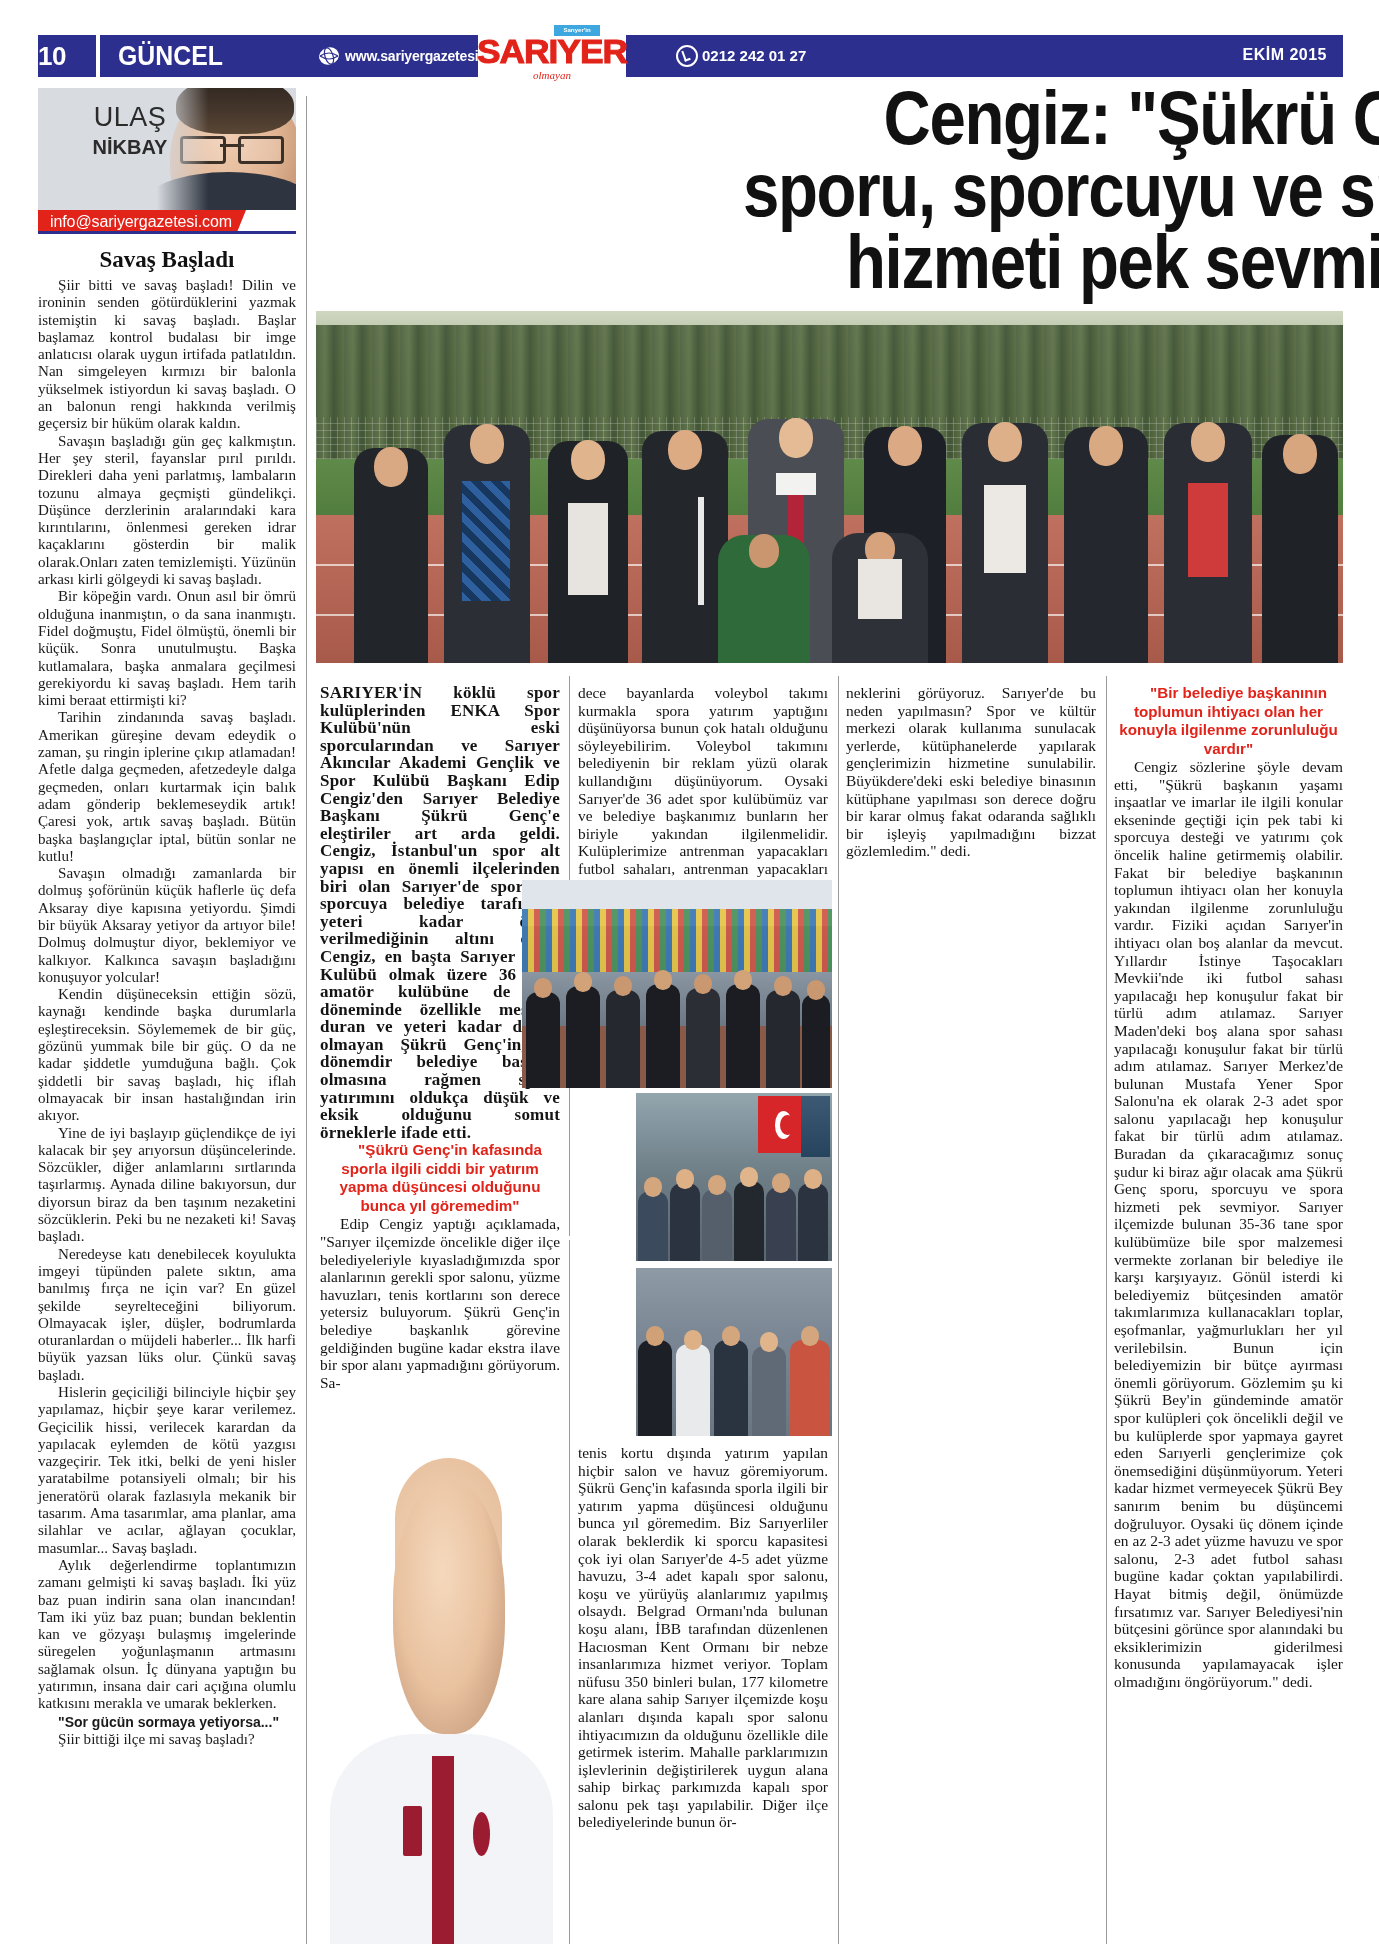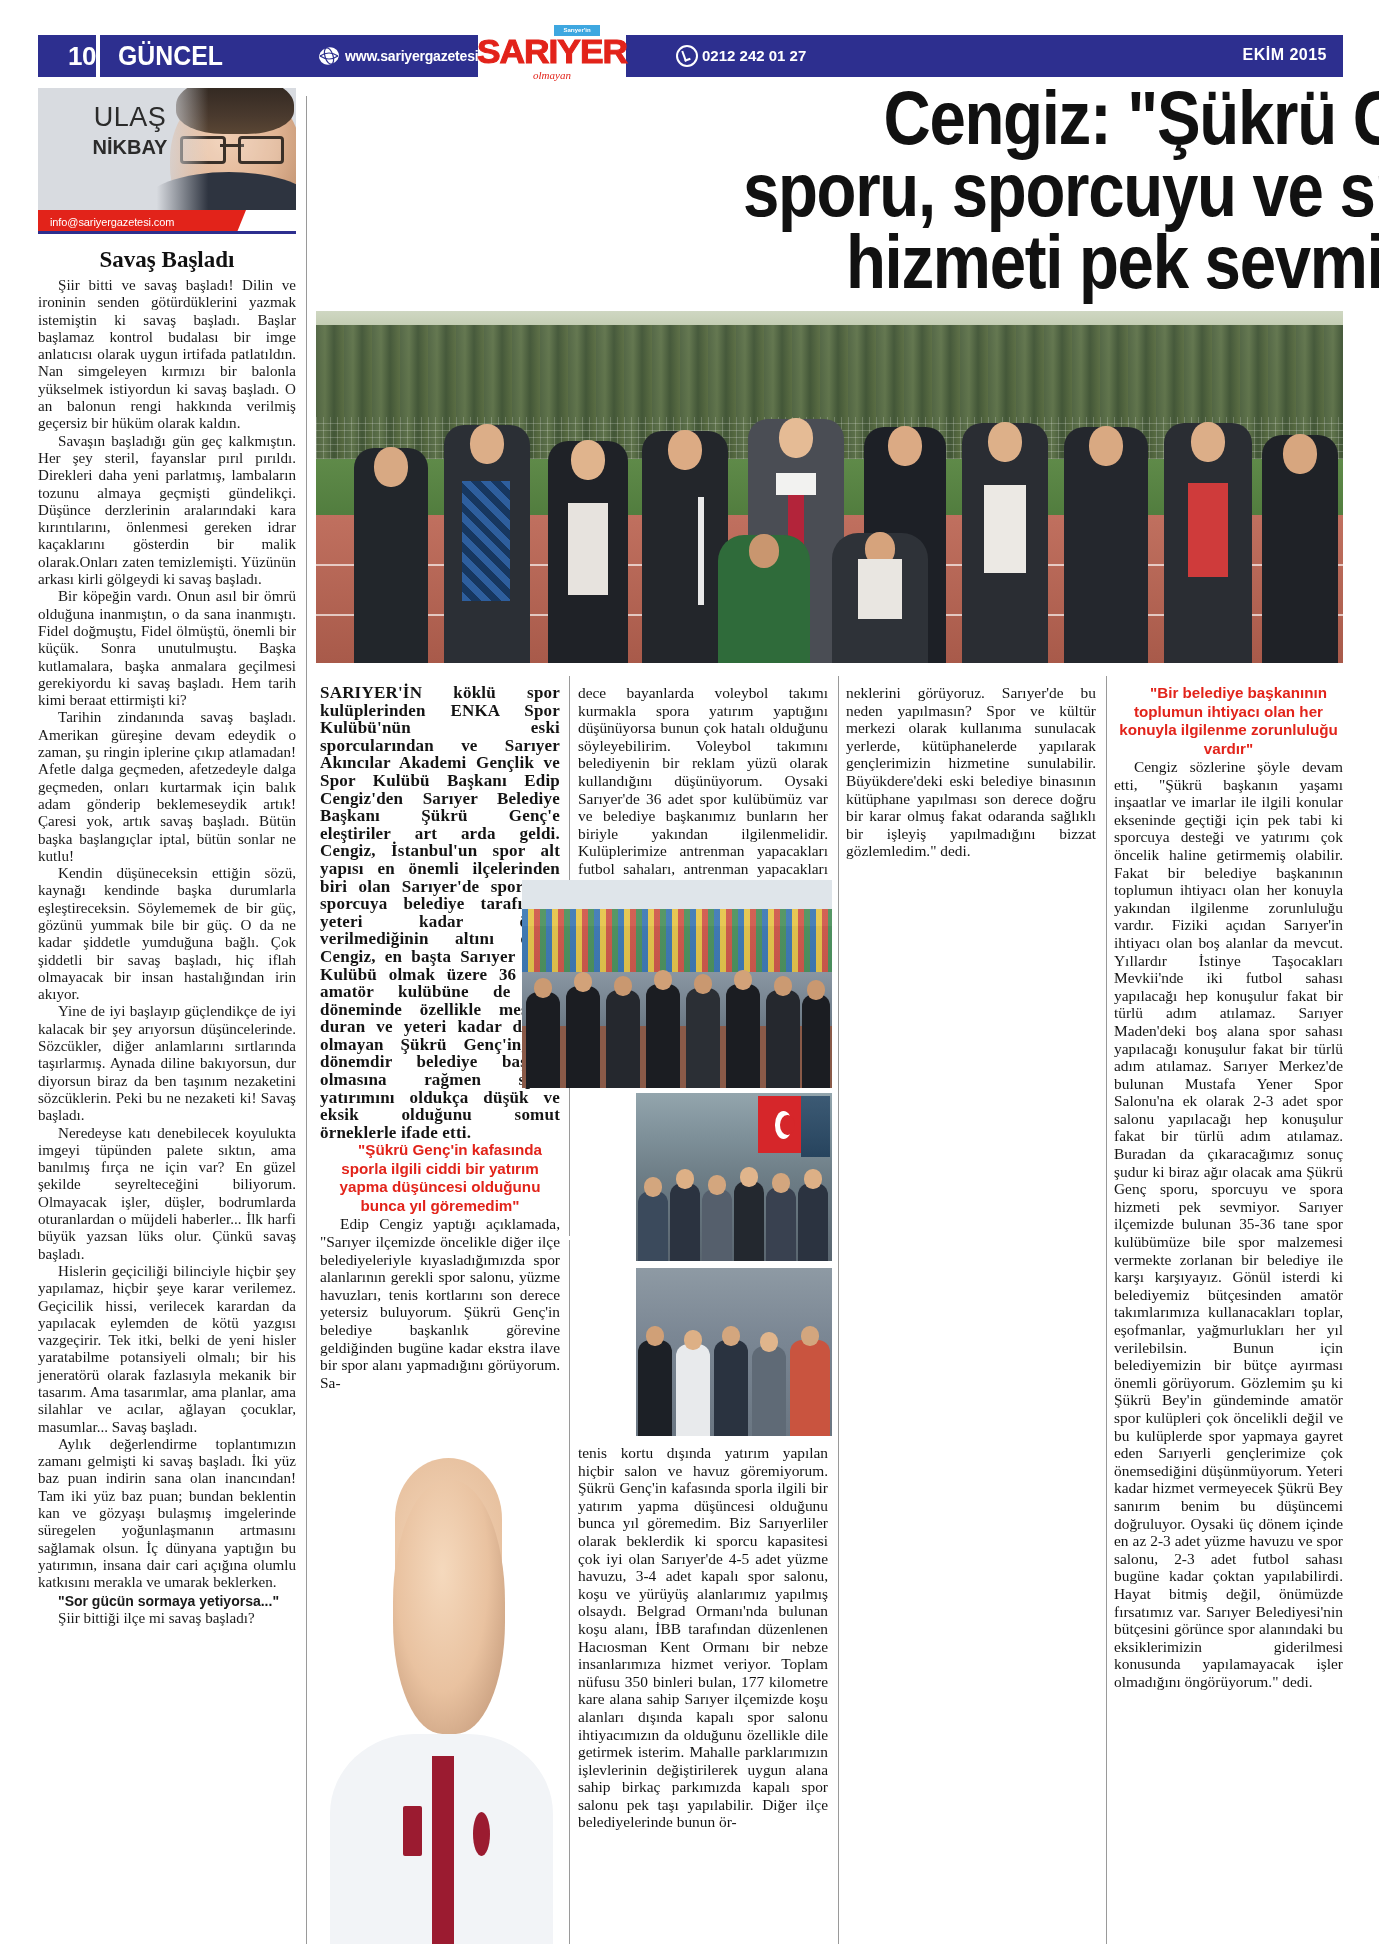--- a/index.html
+++ b/index.html
@@ -12,21 +12,21 @@
   .page{position:relative;width:1379px;height:1950px;}
 
   
   .masthead{
     position:absolute;left:38px;top:35px;width:1305px;height:42px;
   }
   .mh-pagenum{
     position:absolute;left:0;top:0;width:58px;height:42px;
     background:#2d2f8f;color:#ffffff;
     font-family:"Liberation Sans",sans-serif;font-weight:bold;
-    font-size:26px;line-height:42px;text-align:right;letter-spacing:-0.5px;
+    font-size:26px;line-height:42px;text-align:left;letter-spacing:-0.5px;
   }
   .mh-bar{
     position:absolute;left:62px;top:0;right:0;height:42px;
     background:#2d2f8f;
   }
   .mh-section{
     position:absolute;left:18px;top:4px;
     color:#ffffff;font-family:"Liberation Sans",sans-serif;font-weight:bold;
     font-size:27px;line-height:34px;letter-spacing:0px;
     transform:scaleX(0.92);transform-origin:left center;
@@ -136,21 +136,21 @@
   }
   .col-mail{
     position:relative;width:258px;height:24px;background:#e2231a;overflow:hidden;
   }
   .col-mail .slant{
     position:absolute;right:0;top:0;width:78px;height:24px;background:#ffffff;
     transform:skewX(-22deg);transform-origin:top right;right:-28px;
   }
   .col-mail .txt{
     position:absolute;left:12px;top:0;color:#ffffff;
-    font-family:"Liberation Sans",sans-serif;font-size:11px;line-height:24px;
+    font-family:"Liberation Sans",sans-serif;font-size:16px;line-height:24px;
     font-weight:normal;letter-spacing:-0.1px;
   }
   .col-mail .blue{
     position:absolute;left:0;bottom:0;width:258px;height:3px;background:#2d2f8f;
   }
   .col-title{
     margin-top:12px;text-align:center;
     font-family:"Liberation Serif",serif;font-weight:bold;
     font-size:23px;line-height:28px;color:#111111;
   }
@@ -315,20 +315,21 @@
       <div class="blue"></div>
     </div>
 
     <div class="col-title">Savaş Başladı</div>
 
     <div class="col-body">
       <p>Şiir bitti ve savaş başladı! Dilin ve ironinin senden götürdüklerini yazmak istemiştin ki savaş başladı. Başlar başlamaz kontrol budalası bir imge anlatıcısı olarak uygun irtifada patlatıldın. Nan simgeleyen kırmızı bir balonla yükselmek istiyordun ki savaş başladı. O an balonun rengi hakkında verilmiş geçersiz bir hüküm olarak kaldın.</p>
       <p>Savaşın başladığı gün geç kalkmıştın. Her şey steril, fayanslar pırıl pırıldı. Direkleri daha yeni parlatmış, lambaların tozunu almaya geçmişti gündelikçi. Düşünce derzlerinin aralarındaki kara kırıntılarını, önlenmesi gereken idrar kaçaklarını gösterdin bir malik olarak.Onları zaten temizlemişti. Yüzünün arkası kirli gölgeydi ki savaş başladı.</p>
       <p>Bir köpeğin vardı. Onun asıl bir ömrü olduğuna inanmıştın, o da sana inanmıştı. Fidel doğmuştu, Fidel ölmüştü, önemli bir küçük. Sonra unutulmuştu. Başka kutlamalara, başka anmalara geçilmesi gerekiyordu ki savaş başladı. Hem tarih kimi beraat ettirmişti ki?</p>
       <p>Tarihin zindanında savaş başladı. Amerikan güreşine devam edeydik o zaman, şu ringin iplerine çıkıp atlamadan! Afetle dalga geçmeden, afetzedeyle dalga geçmeden, onları kurtarmak için balık adam gönderip beklemeseydik artık! Çaresi yok, artık savaş başladı. Bütün başka başlangıçlar iptal, bütün sonlar ne kutlu!</p>
+      <p>Savaşın olmadığı zamanlarda bir dolmuş şoförünün küçük haflerle üç defa Aksaray diye kapısına yetiyordu. Şimdi bir büyük Aksaray yetiyor da artıyor bile! Dolmuş dolmuştur diyor, beklemiyor ve kalkıyor. Kalkınca savaşın başladığını konuşuyor yolcular!</p>
       <p>Kendin düşüneceksin ettiğin sözü, kaynağı kendinde başka durumlarla eşleştireceksin. Söylememek de bir güç, gözünü yummak bile bir güç. O da ne kadar şiddetle yumduğuna bağlı. Çok şiddetli bir savaş başladı, hiç iflah olmayacak bir insan hastalığından irin akıyor.</p>
       <p>Yine de iyi başlayıp güçlendikçe de iyi kalacak bir şey arıyorsun düşüncelerinde. Sözcükler, diğer anlamlarını sırtlarında taşırlarmış. Aynada diline bakıyorsun, dur diyorsun biraz da ben taşınım nezaketini sözcüklerin. Peki bu ne nezaketi ki! Savaş başladı.</p>
       <p>Neredeyse katı denebilecek koyulukta imgeyi tüpünden palete sıktın, ama banılmış fırça ne için var? En güzel şekilde seyrelteceğini biliyorum. Olmayacak işler, düşler, bodrumlarda oturanlardan o müjdeli haberler... İlk harfi büyük yazsan lüks olur. Çünkü savaş başladı.</p>
       <p>Hislerin geçiciliği bilinciyle hiçbir şey yapılamaz, hiçbir şeye karar verilemez. Geçicilik hissi, verilecek karardan da yapılacak eylemden de kötü yazgısı vazgeçirir. Tek itki, belki de yeni hisler yaratabilme potansiyeli olmalı; bir his jeneratörü olarak fazlasıyla mekanik bir tasarım. Ama tasarımlar, ama planlar, ama silahlar ve acılar, ağlayan çocuklar, masumlar... Savaş başladı.</p>
       <p>Aylık değerlendirme toplantımızın zamanı gelmişti ki savaş başladı. İki yüz baz puan indirin sana olan inancından! Tam iki yüz baz puan; bundan beklentin kan ve gözyaşı bulaşmış imgelerinde süregelen yoğunlaşmanın artmasını sağlamak olsun. İç dünyana yaptığın bu yatırımın, insana dair cari açığına olumlu katkısını merakla ve umarak beklerken.</p>
       <p class="q">"Sor gücün sormaya yetiyorsa..."</p>
       <p class="noind">Şiir bittiği ilçe mi savaş başladı?</p>
     </div>
   </div>
 

